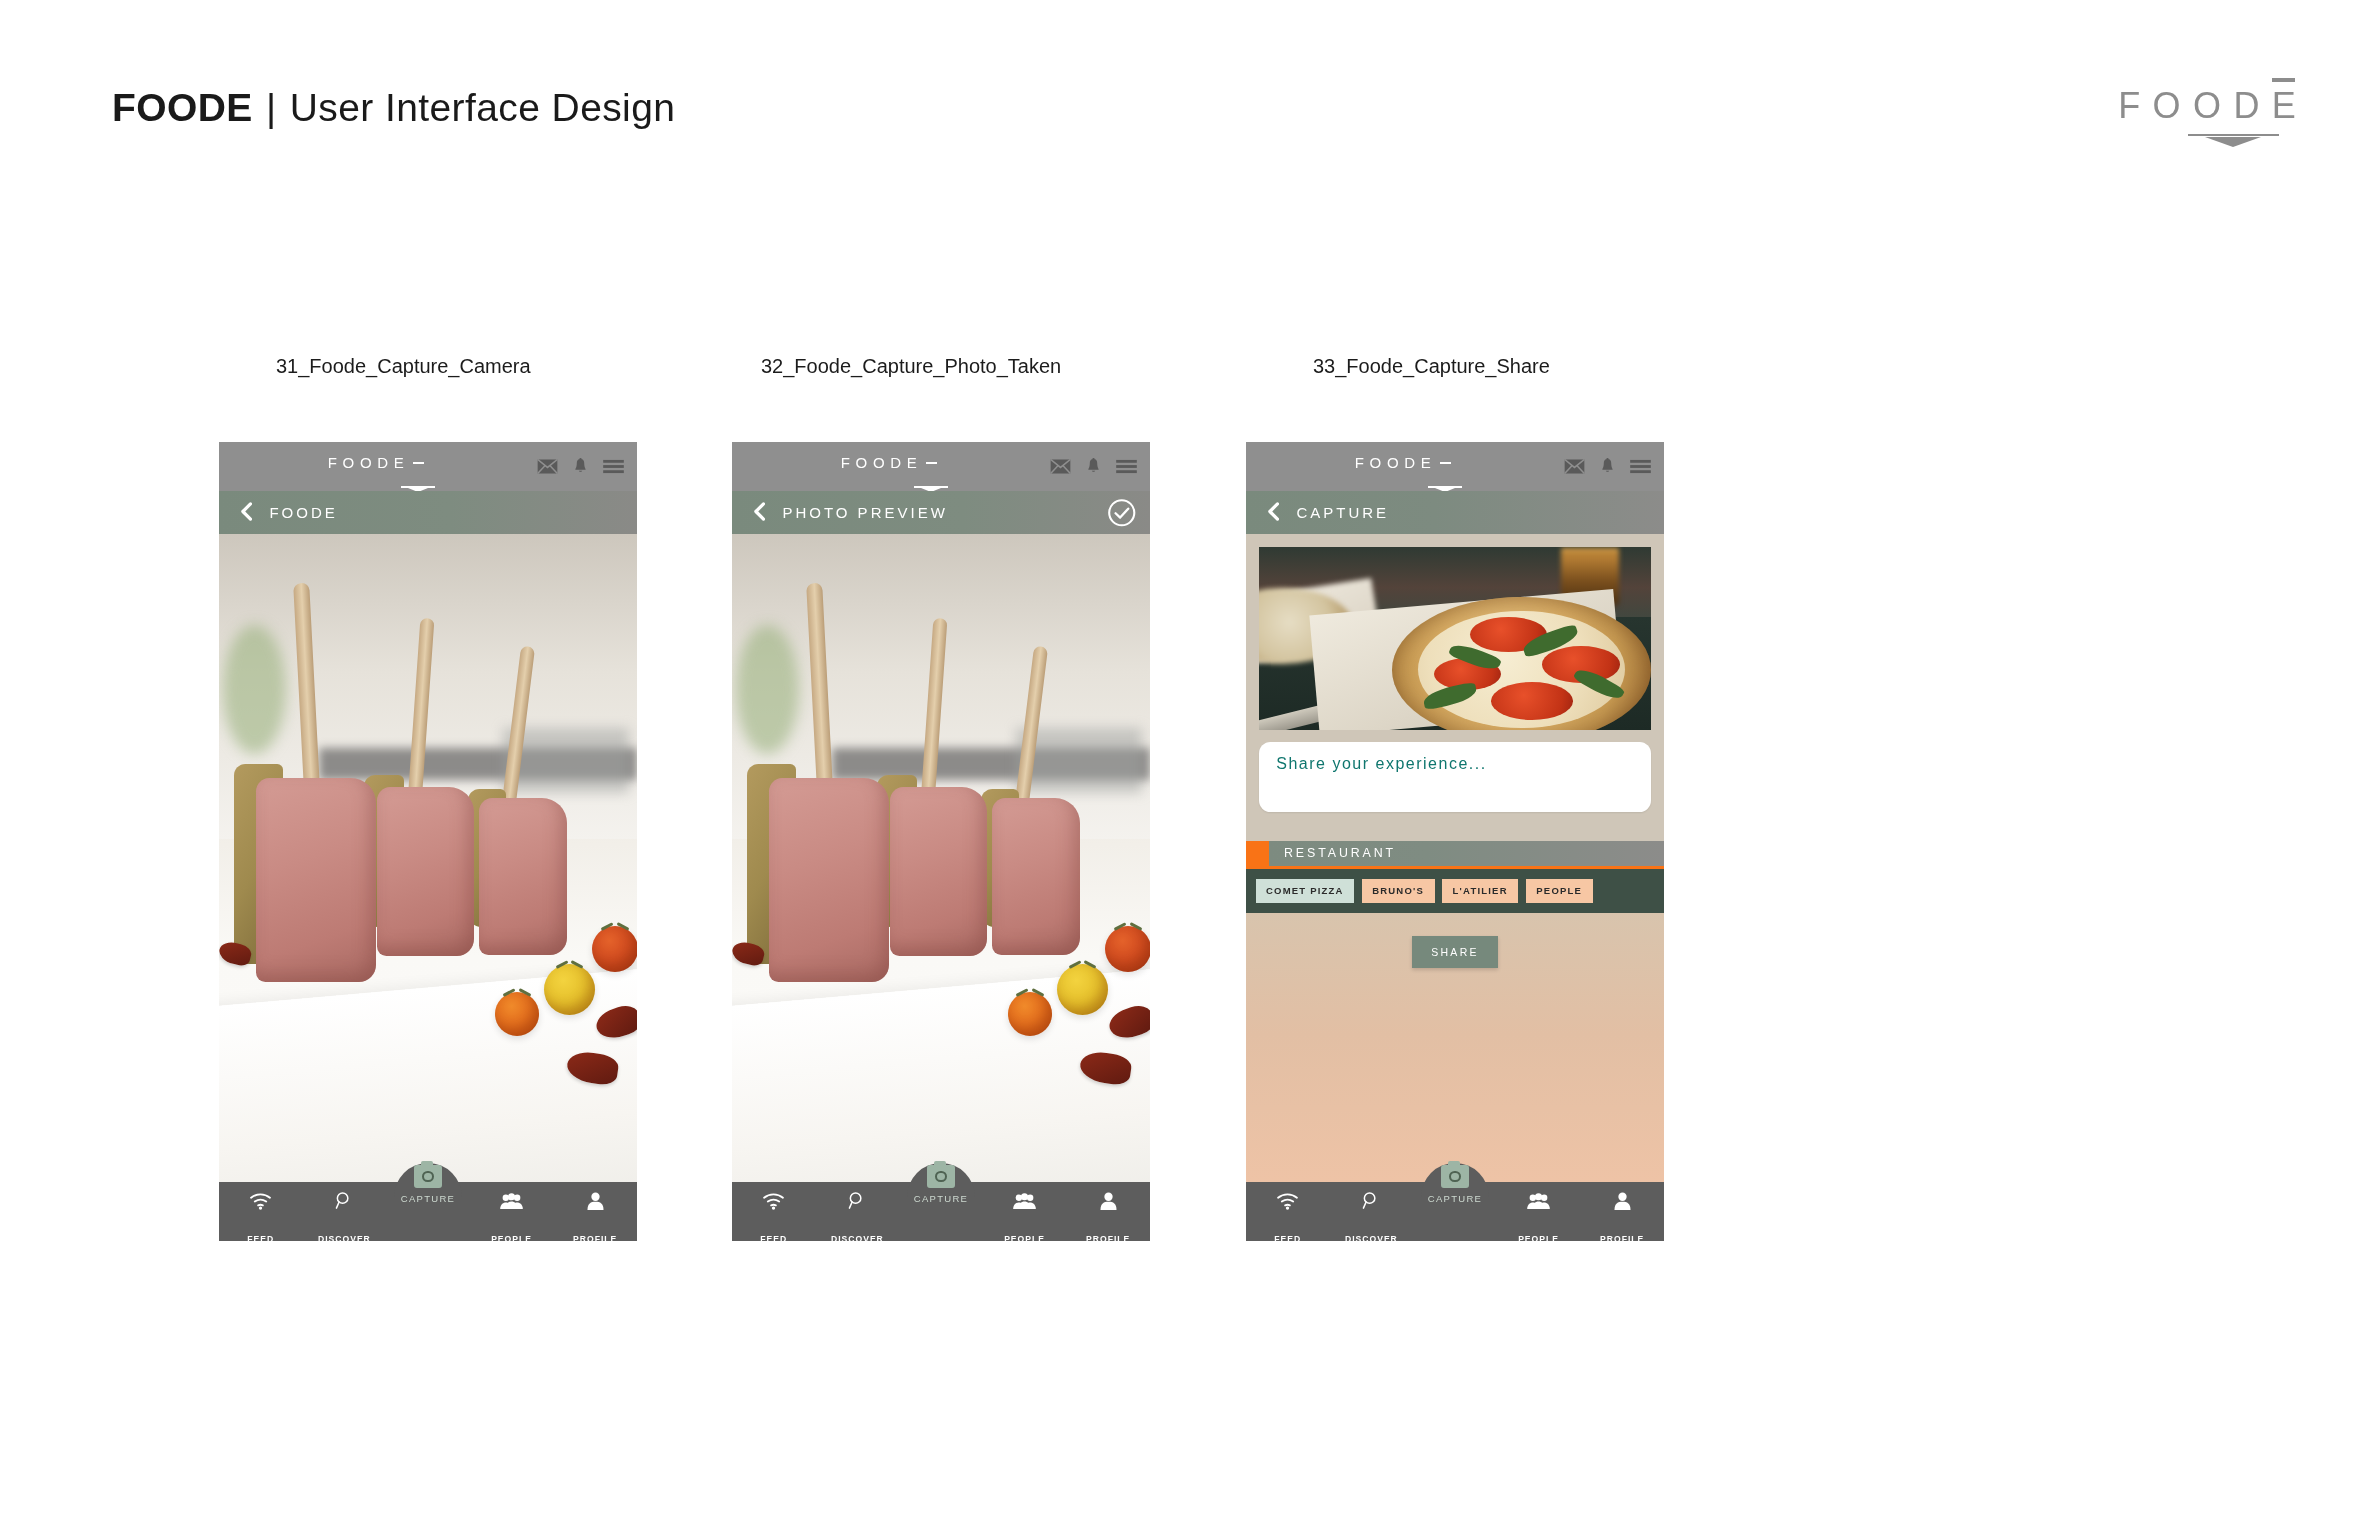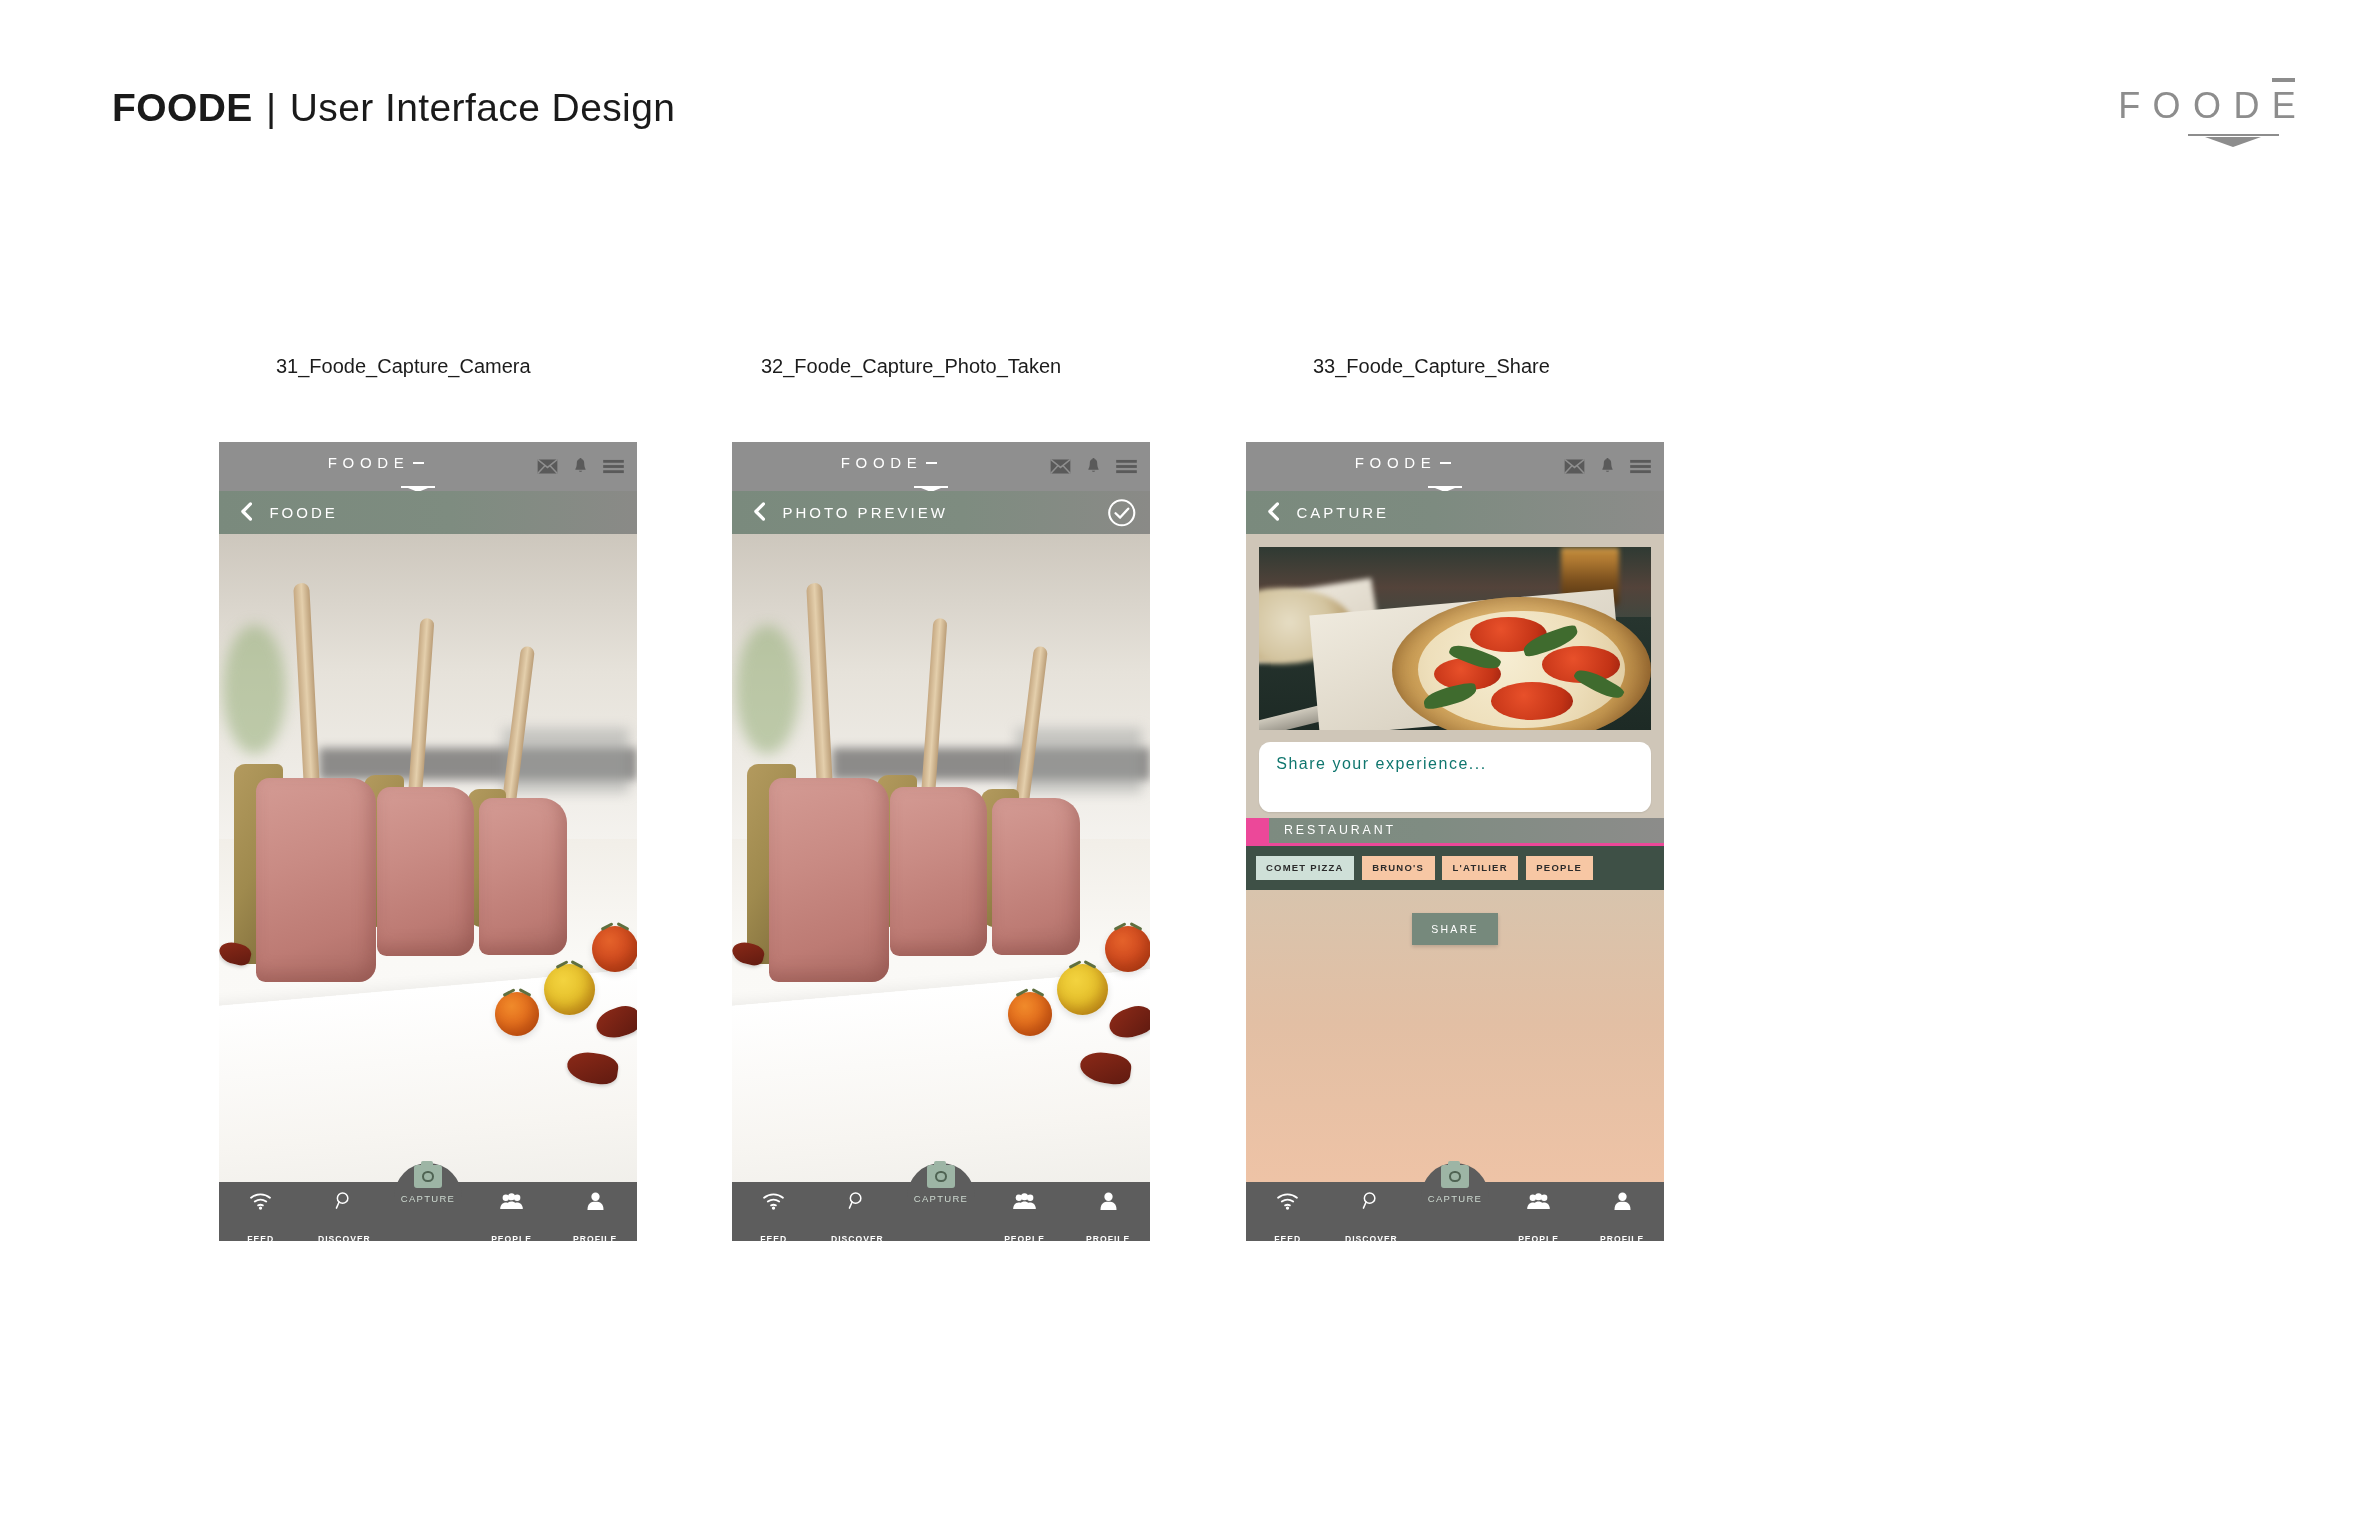--- a/index.html
+++ b/index.html
@@ -226,22 +226,22 @@
   .composer-area { flex: 0 0 auto; background:#cfc6b8; padding: 11.4px 13.3px 0 13.3px; }
   .composer {
     height: 70px; background:#fff; border-radius: 11.4px;
     padding: 13.3px 17px; position:relative;
     box-shadow: 0 1px 1.9px rgba(0,0,0,0.08);
   }
   .composer .ph {
     font-size: 16px; color:#0f766e; letter-spacing: 1.5px;
   }
   .section-strip {
-    flex: 0 0 auto; height: 28.5px; position:relative; background:#ec4899;
-    margin-top: 6px;
+    flex: 0 0 auto; height: 28.5px; position:relative; background:#f97316;
+    margin-top: 29px;
     text-decoration: underline;
   }
   .section-strip .label {
     position:absolute; left: 23px; top: 0; right: 0; height: 25px;
     background: linear-gradient(90deg,#7d8b80 0%, #7f8c82 40%, #8c8c8a 100%);
     color:#fff; font-size: 12.4px; letter-spacing: 2.9px;
     display:flex; align-items:center; padding-left: 15px;
   }
   .tag-row {
     flex: 0 0 auto; background: #3e5046; padding: 9.5px 9.5px;

